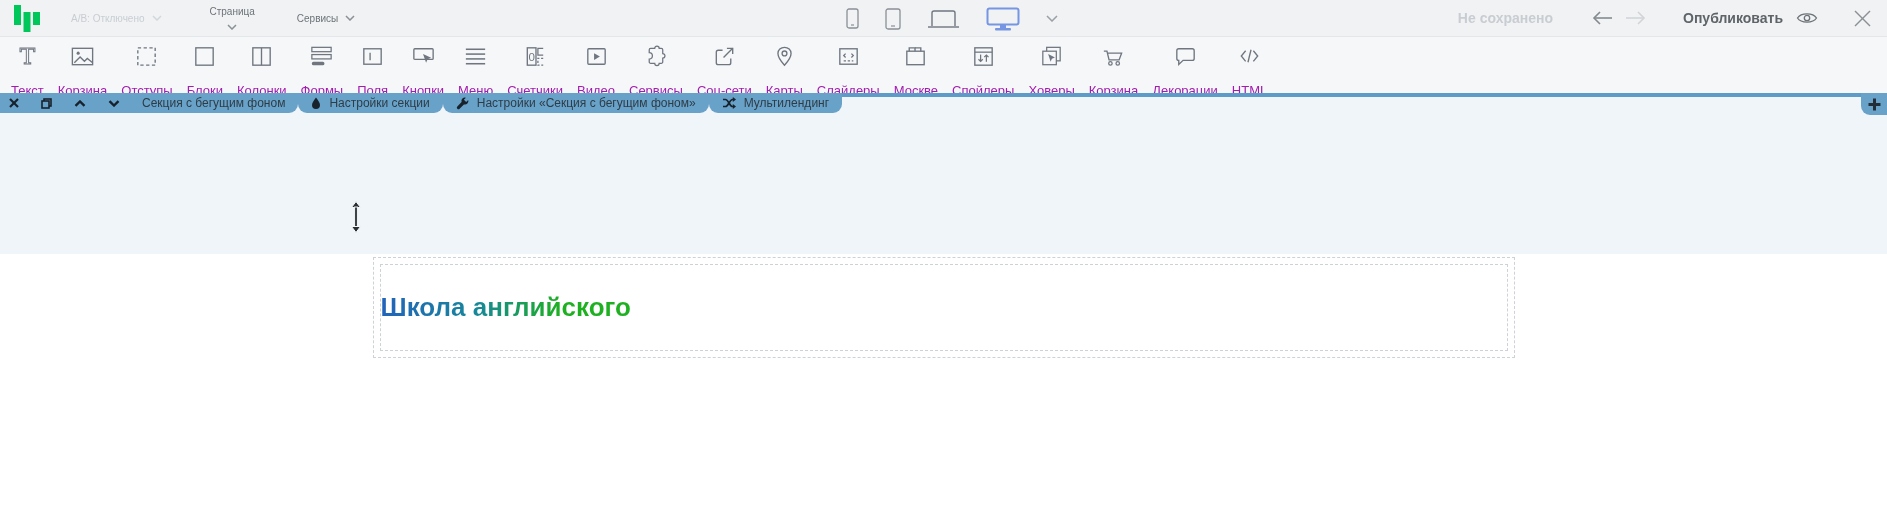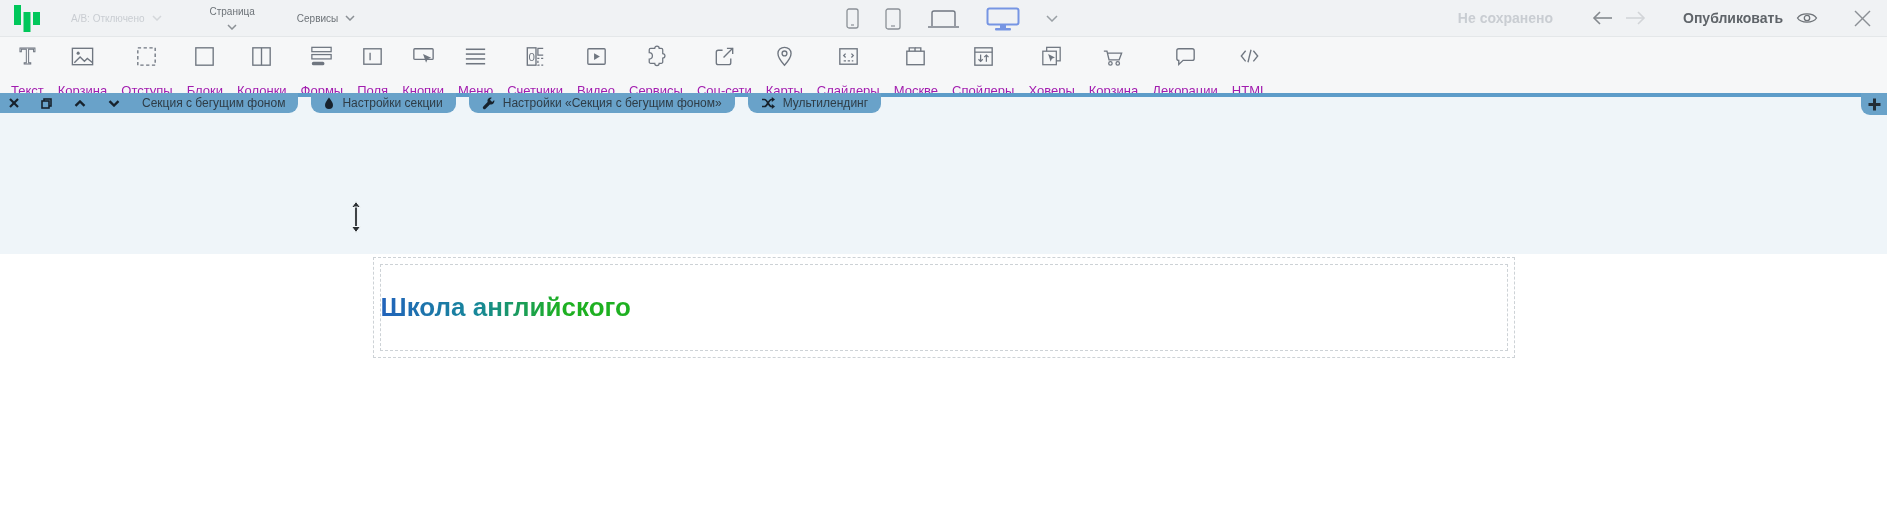--- a/index.html
+++ b/index.html
@@ -37,21 +37,21 @@
   .toolbar {
     height:56px; background:#f6f7f8; display:flex; align-items:flex-start;
     padding:6px 2px 0 4px;
   }
   .titem { display:flex; flex-direction:column; align-items:center; padding:0 7px; cursor:pointer; }
   .ticon { width:27px; height:27px; }
   .tlabel { font-size:13px; color:#a21caf; margin-top:13px; white-space:nowrap; }
 
   
   .section-strip { height:4px; background:#5d9cc9; position:relative; z-index:6; }
-  .tabs-row { position:absolute; top:0; left:0; width:100%; display:flex; gap:13px; }
+  .tabs-row { position:absolute; top:0; left:0; width:100%; display:flex; }
   .stab {
     height:20px; background:#69a2c9; display:flex; align-items:center; gap:8px;
     padding:0 13px; border-radius:0 0 9px 9px; font-size:12px; color:#2e3c46;
     cursor:pointer; white-space:nowrap;
   }
   .stab:first-child { border-radius:0 0 9px 0; padding-left:9px; }
   .stab .mini { display:flex; align-items:center; cursor:pointer; }
   .stab .gap { width:6px; }
   .add-tab {
     margin-left:auto; width:26px; height:22px; background:#69a2c9;

